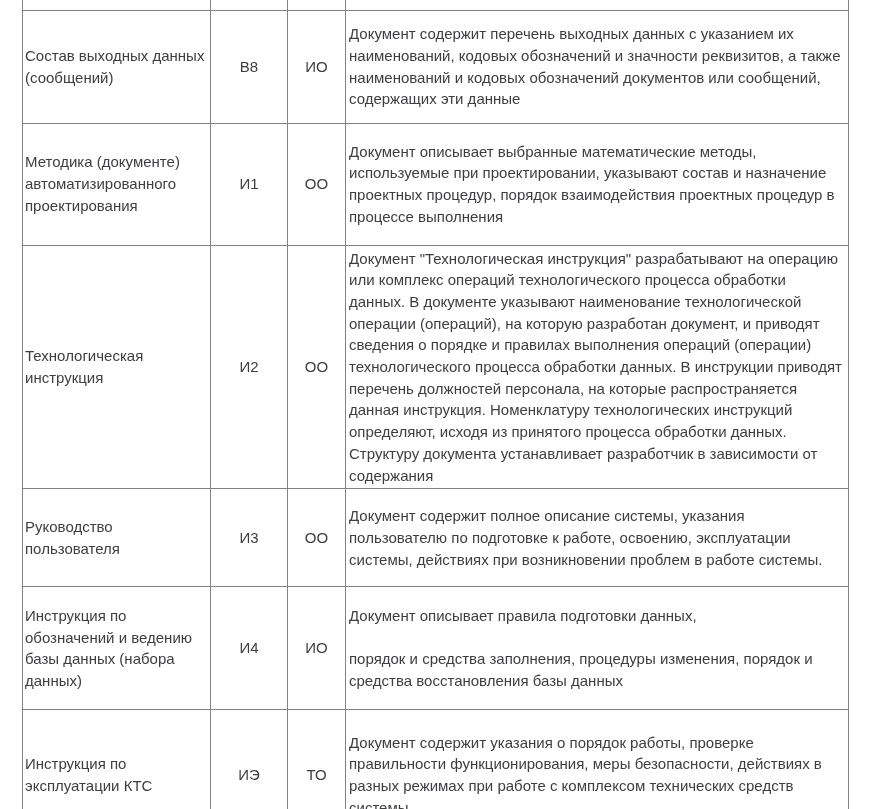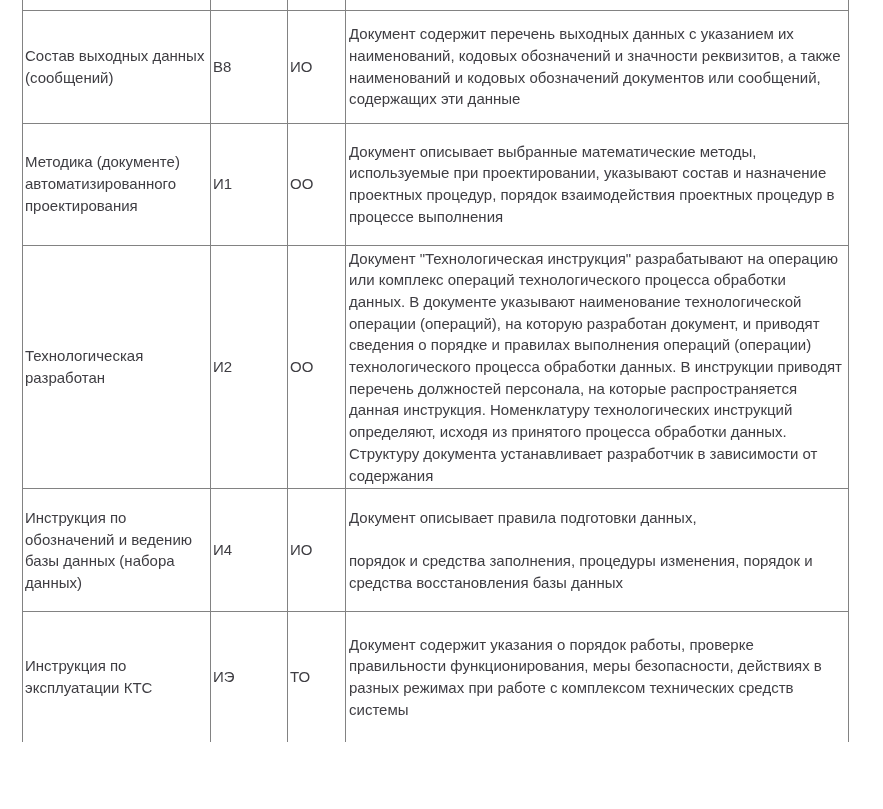--- a/index.html
+++ b/index.html
@@ -34,20 +34,21 @@
     overflow: hidden;
     margin-top: 32px;
   }
   tr.row-partial td { border-top: none; }
   tr.row-last td { border-bottom: none; }
   td.cell-name {
     text-align: left;
     padding: 2px 3px 2px 2px;
   }
   td.cell-code, td.cell-cat {
+    text-align: center;
     padding: 2px;
   }
   td.cell-desc {
     text-align: left;
     padding: 2px 5px 2px 3px;
     white-space: pre-line;
   }
 </style>
 </head>
 <body>
@@ -73,24 +74,30 @@
         <td class="cell-cat">ИО</td>
         <td class="cell-desc">Документ содержит перечень выходных данных с указанием их наименований, кодовых обозначений и значности реквизитов, а также наименований и кодовых обозначений документов или сообщений, содержащих эти данные</td>
       </tr>
       <tr style="height:122px">
         <td class="cell-name">Методика (документе) автоматизированного проектирования</td>
         <td class="cell-code">И1</td>
         <td class="cell-cat">ОО</td>
         <td class="cell-desc">Документ описывает выбранные математические методы, используемые при проектировании, указывают состав и назначение проектных процедур, порядок взаимодействия проектных процедур в процессе выполнения</td>
       </tr>
       <tr style="height:241px">
-        <td class="cell-name">Технологическая разработан</td>
+        <td class="cell-name">Технологическая инструкция</td>
         <td class="cell-code">И2</td>
         <td class="cell-cat">ОО</td>
         <td class="cell-desc">Документ "Технологическая инструкция" разрабатывают на операцию или комплекс операций технологического процесса обработки данных. В документе указывают наименование технологической операции (операций), на которую разработан документ, и приводят сведения о порядке и правилах выполнения операций (операции) технологического процесса обработки данных. В инструкции приводят перечень должностей персонала, на которые распространяется данная инструкция.  Номенклатуру технологических инструкций определяют, исходя из принятого процесса обработки данных. Структуру документа устанавливает разработчик в зависимости от содержания</td>
+      </tr>
+      <tr style="height:98px">
+        <td class="cell-name">Руководство пользователя</td>
+        <td class="cell-code">И3</td>
+        <td class="cell-cat">ОО</td>
+        <td class="cell-desc">Документ содержит полное описание системы, указания пользователю по подготовке к работе, освоению, эксплуатации системы,  действиях при возникновении проблем в работе системы.</td>
       </tr>
       <tr style="height:123px">
         <td class="cell-name">Инструкция по обозначений и ведению базы данных (набора данных)</td>
         <td class="cell-code">И4</td>
         <td class="cell-cat">ИО</td>
         <td class="cell-desc">Документ описывает правила подготовки данных,
 
 порядок и средства заполнения, процедуры изменения, порядок и средства восстановления базы данных</td>
       </tr>
       <tr class="row-last" style="height:130px">

